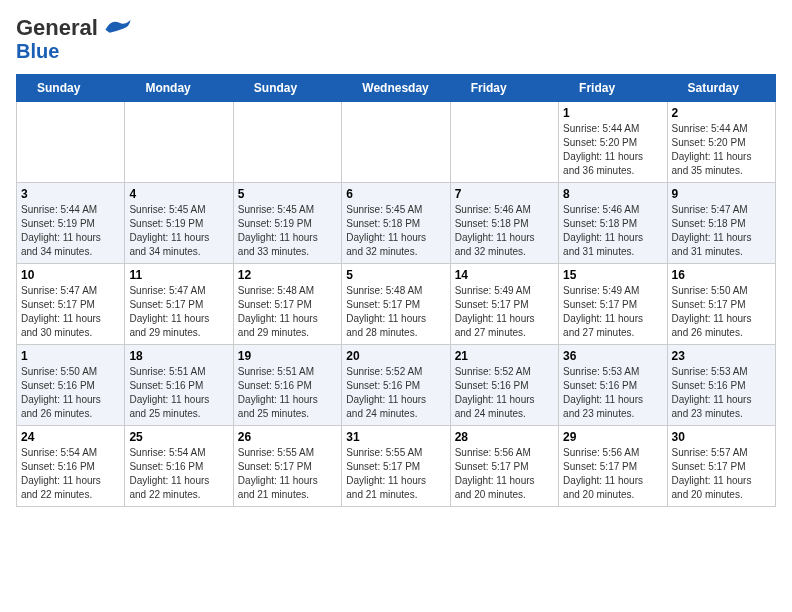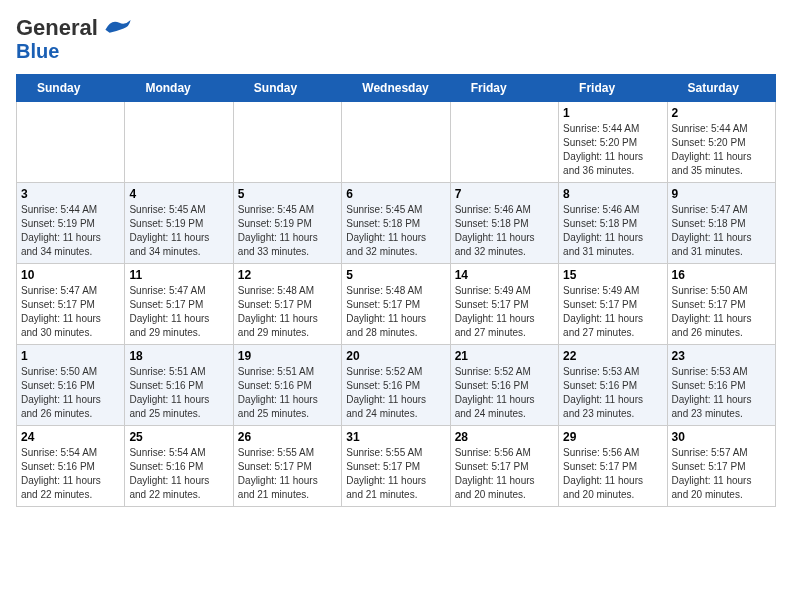--- a/index.html
+++ b/index.html
@@ -272,21 +272,21 @@
 and 24 minutes.</div>
         </td>
         <td>
           <span class="day-num">21</span>
           <div class="day-info" style="white-space: pre-line;">Sunrise: 5:52 AM
 Sunset: 5:16 PM
 Daylight: 11 hours
 and 24 minutes.</div>
         </td>
         <td>
-          <span class="day-num">22</span>
+          <span class="day-num">36</span>
           <div class="day-info" style="white-space: pre-line;">Sunrise: 5:53 AM
 Sunset: 5:16 PM
 Daylight: 11 hours
 and 23 minutes.</div>
         </td>
         <td>
           <span class="day-num">23</span>
           <div class="day-info" style="white-space: pre-line;">Sunrise: 5:53 AM
 Sunset: 5:16 PM
 Daylight: 11 hours

